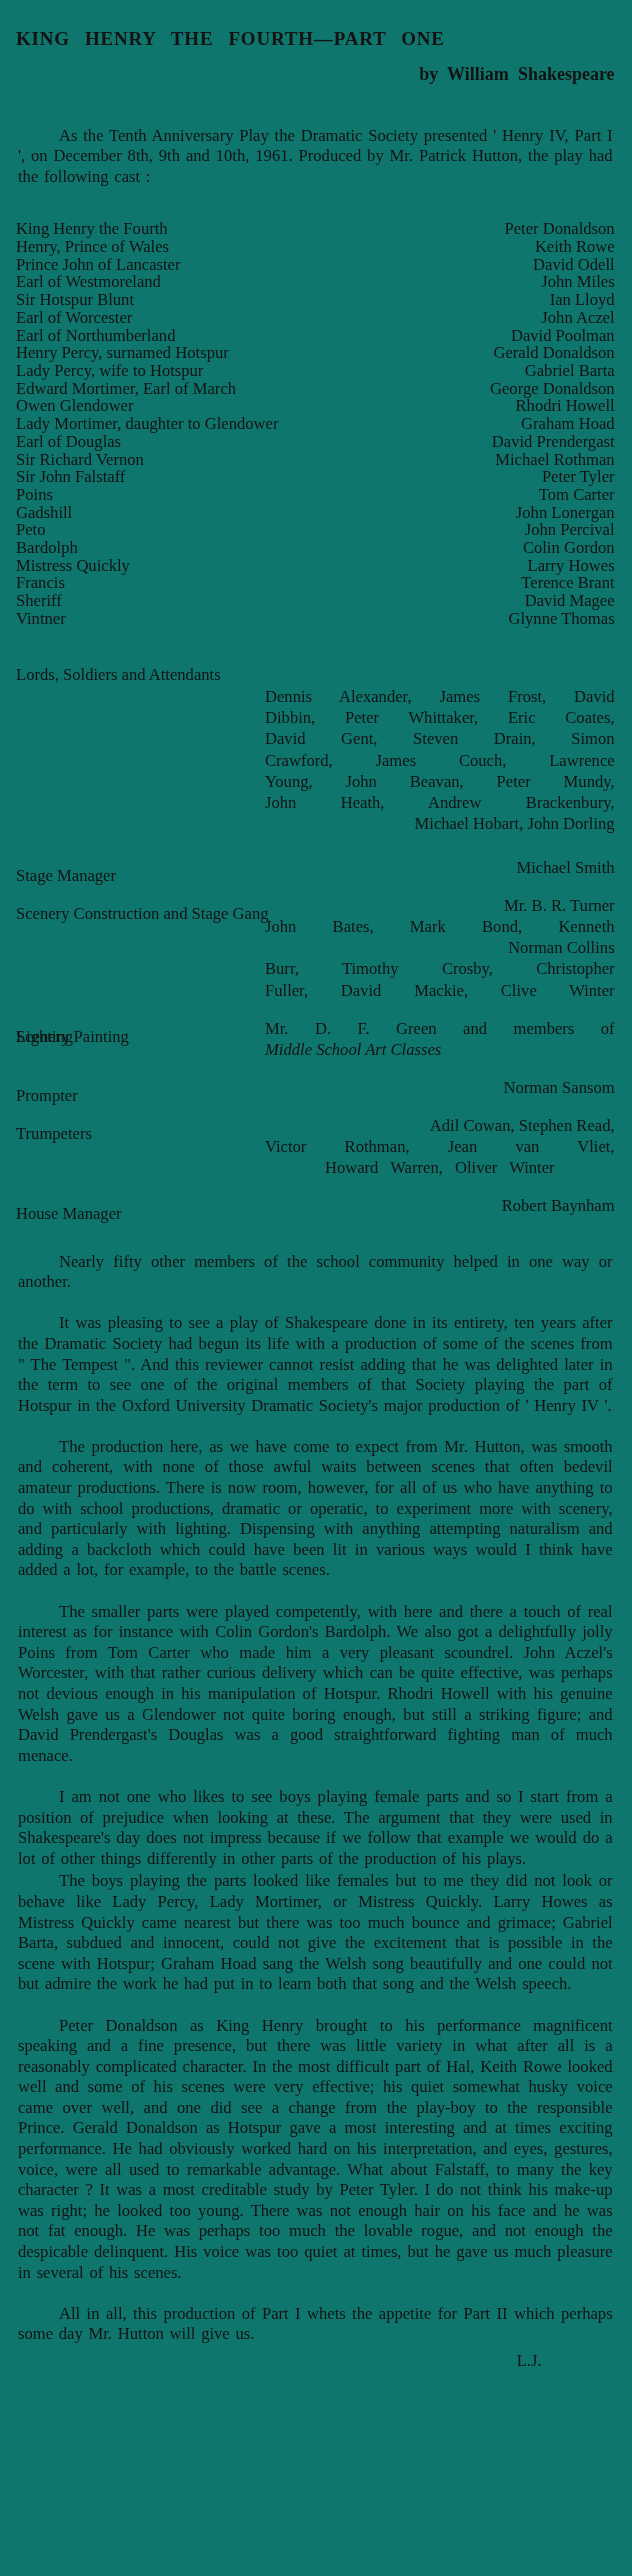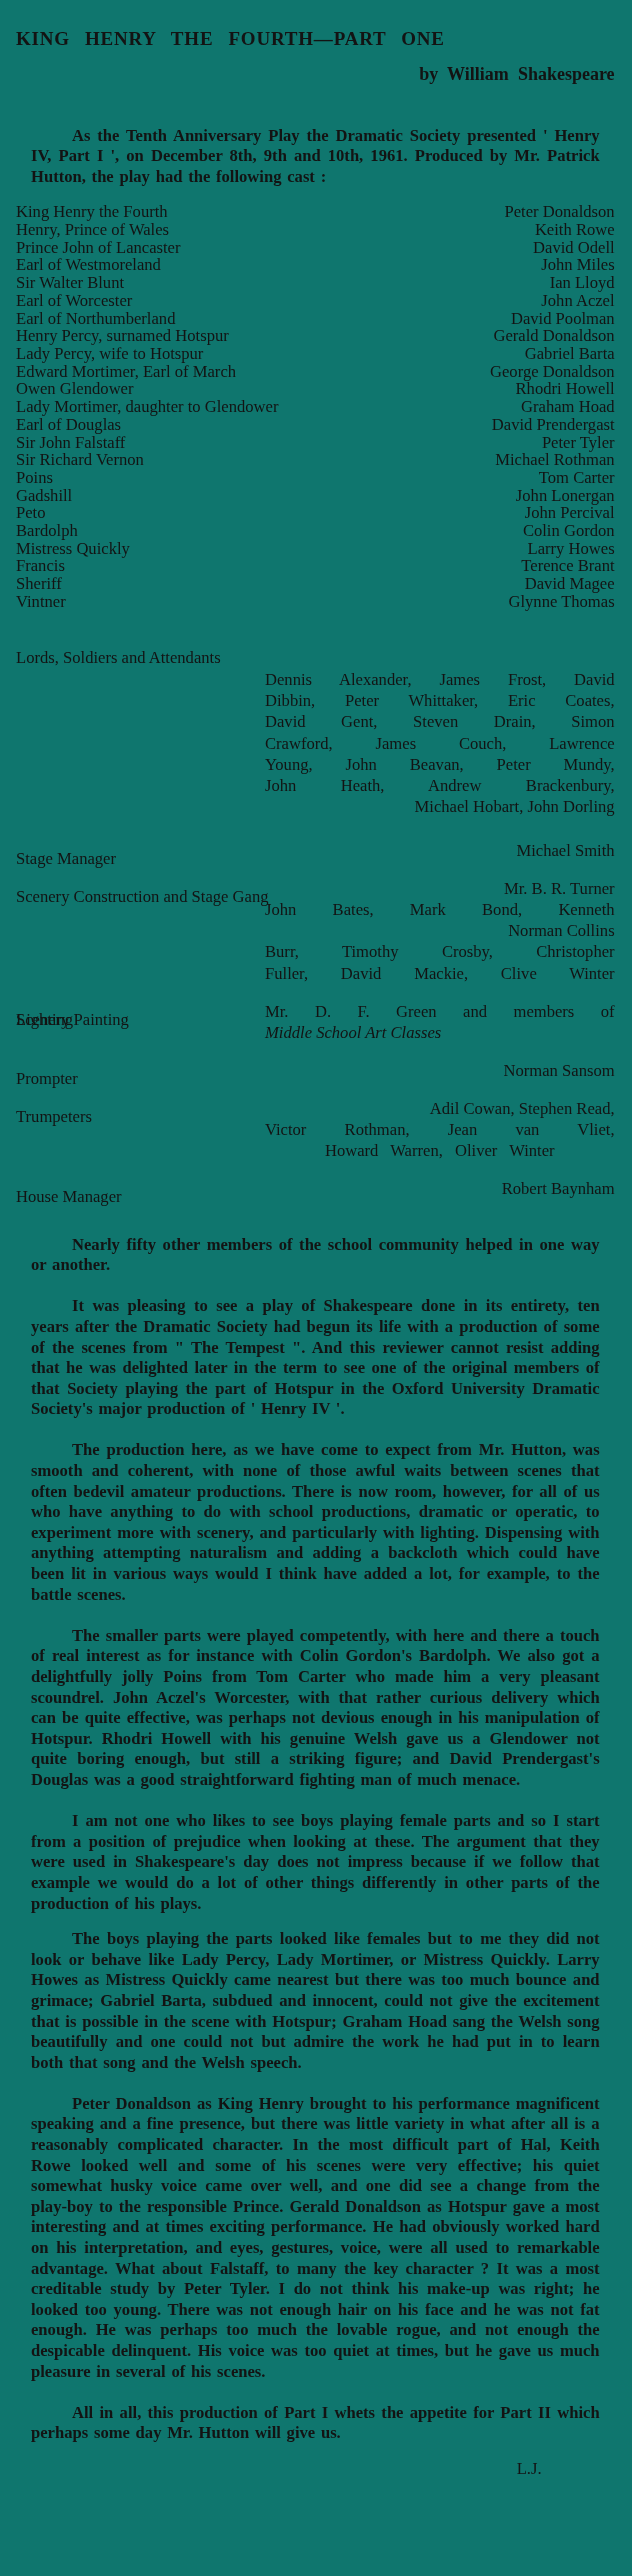--- a/index.html
+++ b/index.html
@@ -2,24 +2,24 @@
 <html style="font-size:12.6px"><head>
 <meta charset="utf-8">
 <style>
   html, body { margin: 0; padding: 0; background: #ffffff; }
   body { width: 632px; font-family: "Liberation Serif", "DejaVu Serif", serif; color: #131313; }
   .page { box-sizing: border-box; width: 632px; min-height: 2576px; padding: 28.5px 17.4px 32px 16px; background: #0f766e; }
 
   .title { margin: 0; font-size: 19px; font-weight: bold; letter-spacing: 0.8px; word-spacing: 9.5px; line-height: 1.1; }
   .byline { margin-top: 14.2px; font-size: 18px; font-weight: bold; text-align: right; word-spacing: 4.7px; }
 
-  .body { margin: 15px; font-size: 16.6px; line-height: 20.6px; text-align: justify; word-spacing: 1.6px; text-indent: 41px; font-weight: bold; }
+  .body { margin: 2px; font-size: 16.6px; line-height: 20.6px; text-align: justify; word-spacing: 1.6px; text-indent: 41px; }
   .intro { margin-top: 41px; }
 
-  .cast { margin-top: 16px; font-family: Liberation Serif, serif; }
+  .cast { margin-top: 33px; font-family: Liberation Serif, serif; }
   .cast-row { display: flex; justify-content: space-between; font-size: 16.6px; line-height: 17.7px; }
   .cast-row .role { white-space: nowrap; }
   .cast-row .actor { white-space: nowrap; }
 
   .attendants-label { font-size: 16.6px; line-height: 17.7px; margin-top: 38px; }
   .attendants { margin-left: 249px; margin-top: 2.4px; font-size: 16.6px; line-height: 21.3px; }
 
   .credits { margin-top: 22px; }
   .credit { position: relative; margin-top: 16.6px; }
   .credit-label { position: absolute; left: 0; top: 8px; font-size: 16.6px; line-height: 21.3px; white-space: nowrap; }
@@ -63,21 +63,21 @@
         <span class="role">Prince John of Lancaster</span>
         <span class="actor">David Odell</span>
       </div>
 
       <div class="cast-row">
         <span class="role">Earl of Westmoreland</span>
         <span class="actor">John Miles</span>
       </div>
 
       <div class="cast-row">
-        <span class="role">Sir Walter Blunt</span>
+        <span class="role">Sir Hotspur Blunt</span>
         <span class="actor">Ian Lloyd</span>
       </div>
 
       <div class="cast-row">
         <span class="role">Earl of Worcester</span>
         <span class="actor">John Aczel</span>
       </div>
 
       <div class="cast-row">
         <span class="role">Earl of Northumberland</span>
@@ -108,30 +108,30 @@
         <span class="role">Lady Mortimer, daughter to Glendower</span>
         <span class="actor">Graham Hoad</span>
       </div>
 
       <div class="cast-row">
         <span class="role">Earl of Douglas</span>
         <span class="actor">David Prendergast</span>
       </div>
 
       <div class="cast-row">
+        <span class="role">Sir Richard Vernon</span>
+        <span class="actor">Michael Rothman</span>
+      </div>
+
+      <div class="cast-row">
         <span class="role">Sir John Falstaff</span>
         <span class="actor">Peter Tyler</span>
       </div>
 
       <div class="cast-row">
-        <span class="role">Sir Richard Vernon</span>
-        <span class="actor">Michael Rothman</span>
-      </div>
-
-      <div class="cast-row">
         <span class="role">Poins</span>
         <span class="actor">Tom Carter</span>
       </div>
 
       <div class="cast-row">
         <span class="role">Gadshill</span>
         <span class="actor">John Lonergan</span>
       </div>
 
       <div class="cast-row">

